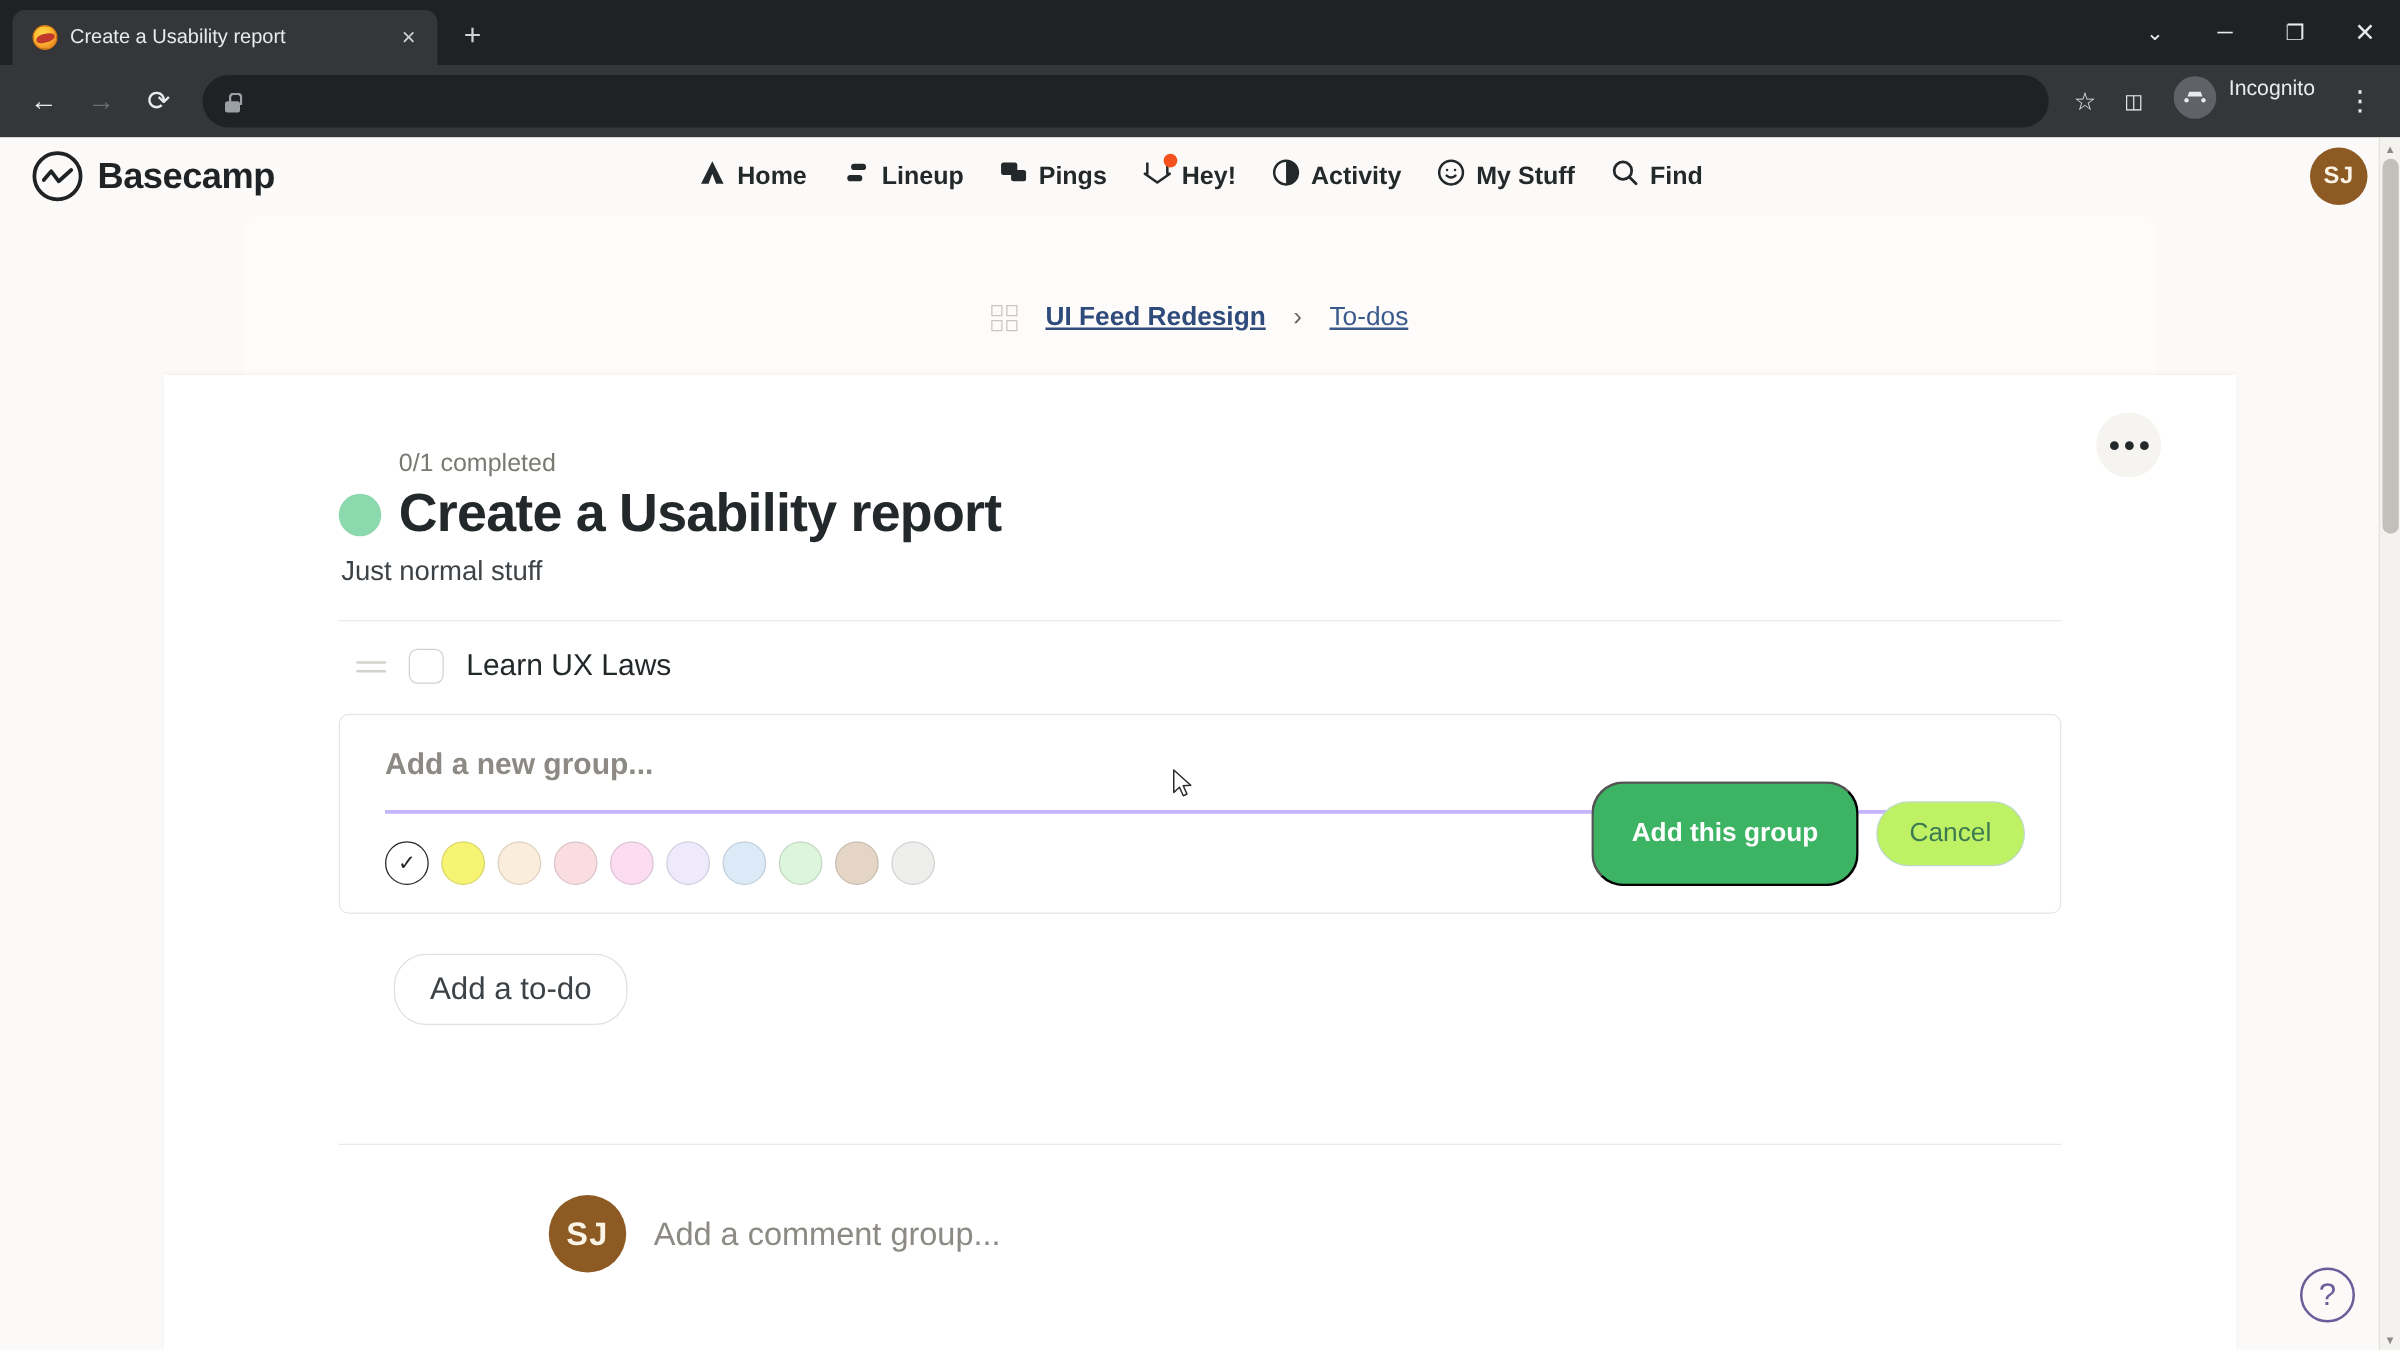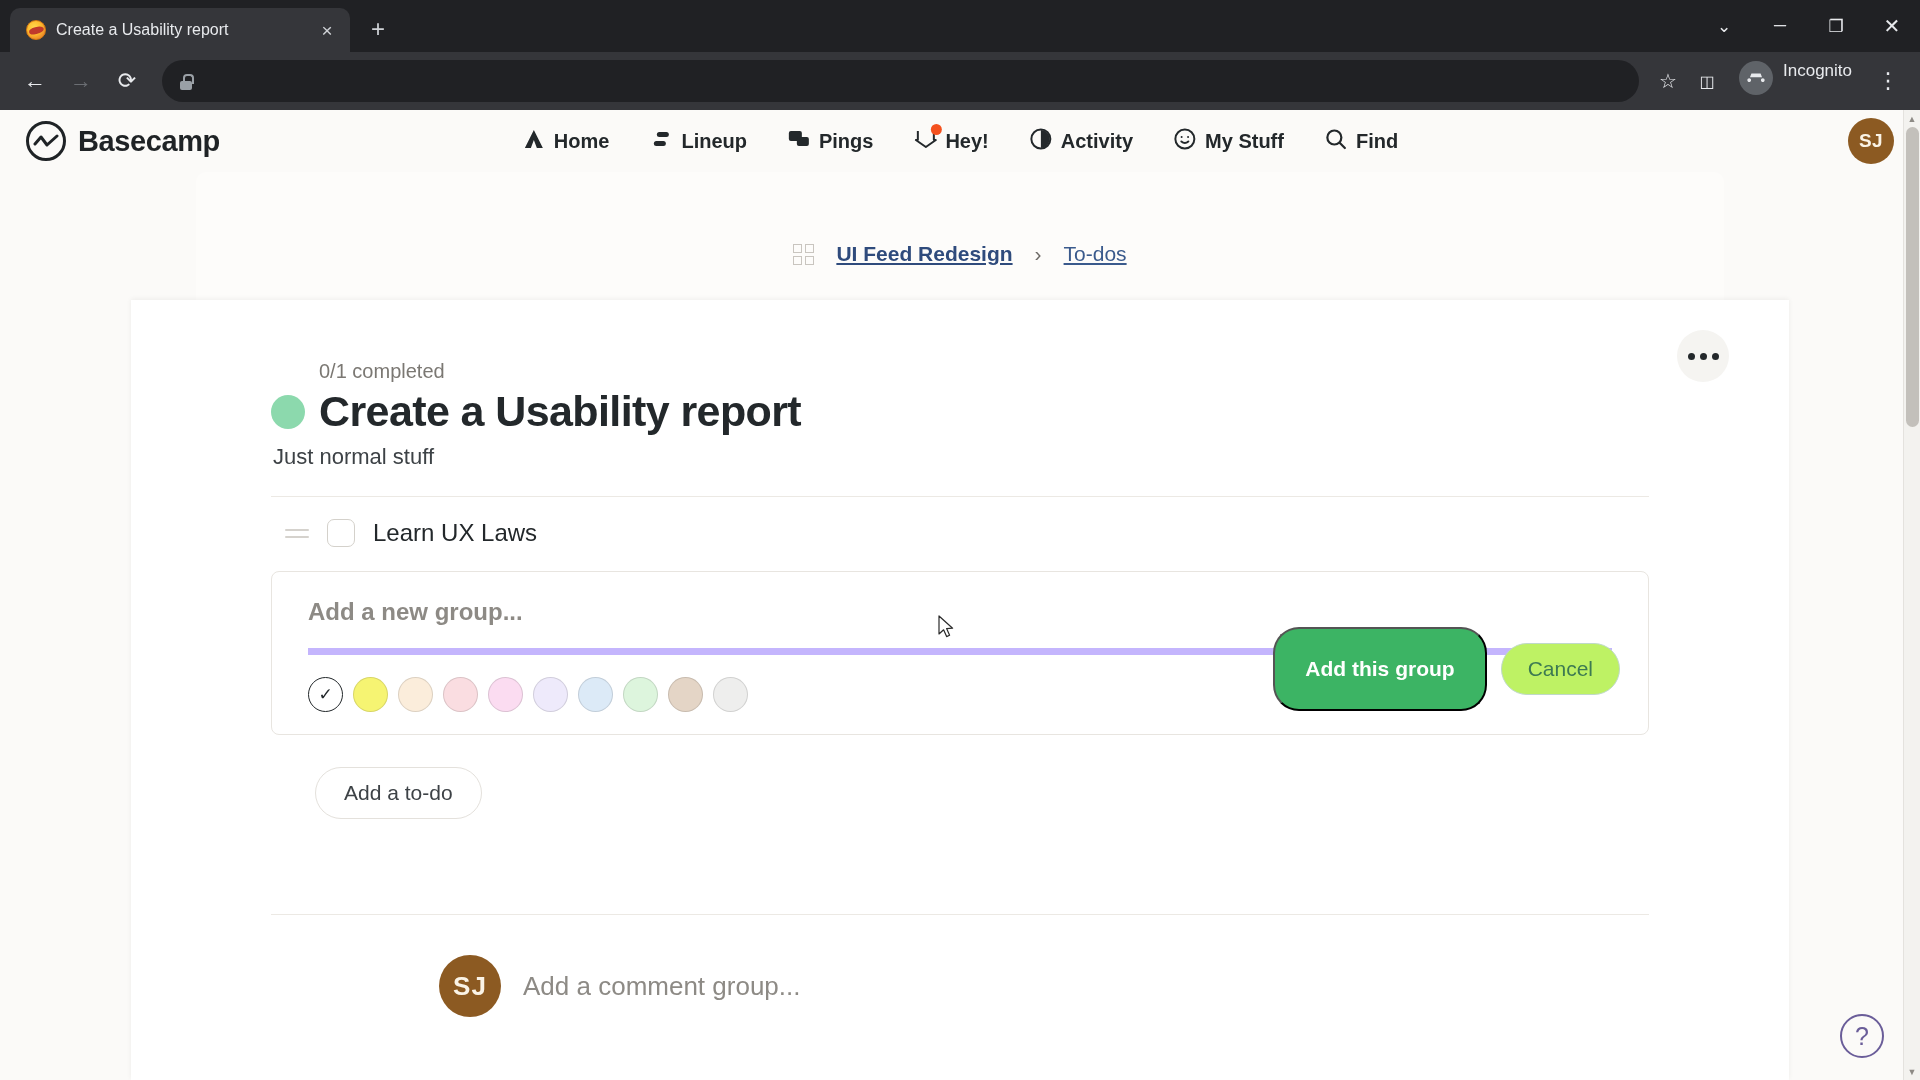--- a/index.html
+++ b/index.html
@@ -98,21 +98,21 @@
     padding: 0 26px; position: relative;
   }
   .bc-logo { display: flex; align-items: center; gap: 12px; }
   .bc-logo-mark {
     width: 40px; height: 40px; border-radius: 50%; border: 3px solid #1f2326;
     display: flex; align-items: center; justify-content: center;
   }
   .bc-logo-text { font-size: 29px; font-weight: 700; color: #1f2326; letter-spacing: -0.4px; }
   .bc-nav {
     position: absolute; left: 50%; transform: translateX(-50%);
-    display: flex; align-items: center; gap: 40px;
+    display: flex; align-items: center; gap: 28px;
   }
   .bc-nav-item {
     display: flex; align-items: center; gap: 8px; color: #23282b;
     font-size: 20px; font-weight: 700; position: relative; white-space: nowrap;
   }
   .badge-dot {
     position: absolute; width: 11px; height: 11px; border-radius: 50%;
     background: #f4511e; top: -3px; left: 17px;
   }
   .bc-avatar {
@@ -162,21 +162,21 @@
     background: #fff; flex: none;
   }
   .todo-label { font-size: 24px; color: #23282b; }
 
   .group-card {
     border: 1px solid #e8e5e0; border-radius: 8px; padding: 26px 36px 22px 36px;
     position: relative; margin-top: 2px;
   }
   .group-input {
     font-size: 24px; color: #8d8a85; font-weight: 700; padding-bottom: 22px;
-    border-bottom: 7px solid #c4b5fd;
+    border-bottom: 3px solid #c4b5fd;
   }
   .swatches { display: flex; gap: 10px; margin-top: 22px; }
   .swatch {
     width: 35px; height: 35px; border-radius: 50%; border: 1px solid rgba(0,0,0,0.12);
     display: flex; align-items: center; justify-content: center;
     font-size: 17px; color: #23282b;
   }
   .swatch.selected { border: 1.8px solid #23282b; }
   .group-actions {
     position: absolute; right: 28px; top: 50%; transform: translateY(-26px);
@@ -186,21 +186,21 @@
     background: #3cb464; color: #fff; border-radius: 26px;
     padding: 28px 30px; font-size: 21px; font-weight: 700; white-space: nowrap;
   }
   .btn-outline {
     background: #bef264; color: #3d7a52; border: 1.5px solid #bfd9c8; border-radius: 26px;
     padding: 13px 26px; font-size: 21px; white-space: nowrap;
   }
   .btn-ghost {
     display: inline-block; background: #fff; color: #3d4246;
     border: 1.5px solid #e4e1dc; border-radius: 26px;
-    padding: 13px 28px; font-size: 21px; margin-top: 32px; margin-left: 44px;
+    padding: 13px 28px; font-size: 25px; margin-top: 32px; margin-left: 44px;
   }
 
   .divider2 { height: 1px; background: #ece9e4; margin-top: 95px; }
   .comment-row { display: flex; align-items: center; gap: 22px; padding: 40px 0 0 168px; }
   .comment-avatar {
     width: 62px; height: 62px; border-radius: 50%; background: #8c5a22;
     color: #faf3e6; font-weight: 700; font-size: 26px; letter-spacing: 1px;
     display: flex; align-items: center; justify-content: center; flex: none;
   }
   .comment-placeholder { font-size: 26px; color: #8d8a85; }

